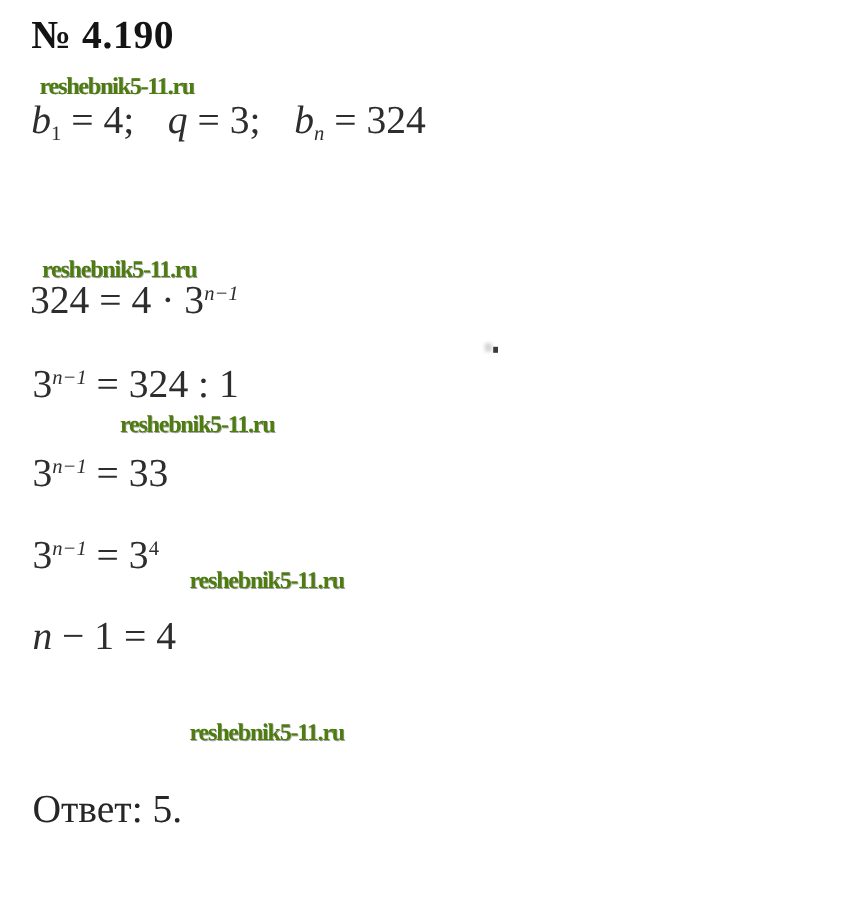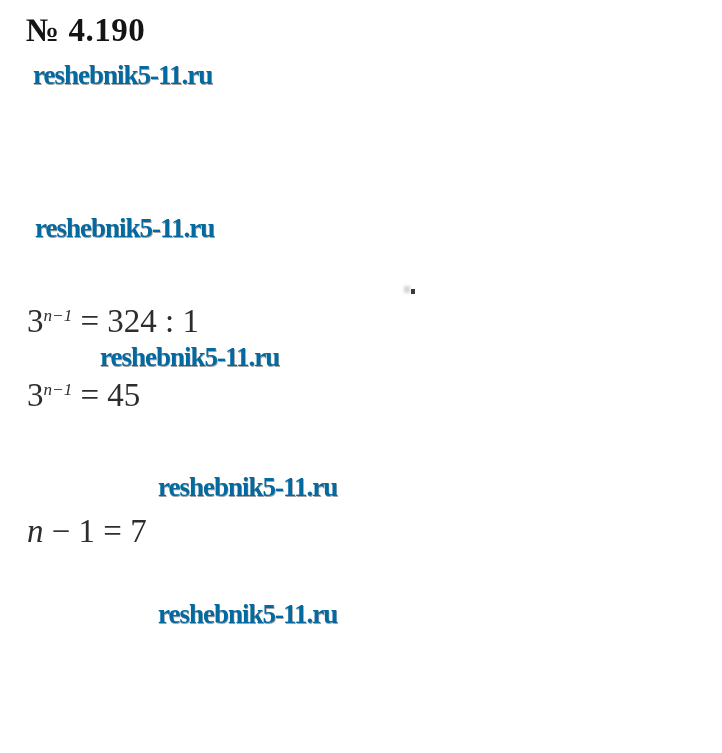--- a/index.html
+++ b/index.html
@@ -19,23 +19,23 @@
     white-space: pre;
   }
   .title {
     font-weight: bold;
     color: #141414;
     letter-spacing: 0.5px;
   }
   .wm {
     position: absolute;
     font-weight: bold;
-    font-size: 27px;
+    font-size: 20px;
     line-height: 1;
-    color: #0369a1;
+    color: #4d7c0f;
     letter-spacing: -1px;
     white-space: pre;
     text-shadow: 0.6px 0.6px 0 #a3a3a3;
   }
   .answer { color: #262626; }
   
   .t  { font-style: normal; }
   .i  { font-style: italic; }
   .sub  { font-size: 0.52em; vertical-align: -0.32em; }
   .isub { font-size: 0.52em; vertical-align: -0.32em; font-style: italic; }
@@ -54,35 +54,39 @@
 </style>
 </head>
 <body>
 
 <div class="page">
 
   <div class="line title" style="left:26px; top:14px;">№ 4.190</div>
 
   <div class="wm" style="left:33px; top:62px;">reshebnik5-11.ru</div>
 
+  <div class="line" style="left:26px; top:85px;"><span class="i">b</span><span class="sub">1</span><span class="t"> = 4;</span><span class="gap"></span><span class="i">q</span><span class="t"> = 3;</span><span class="gap"></span><span class="i">b</span><span class="isub">n</span><span class="t"> = 324</span></div>
 
 
   <div class="wm" style="left:35px; top:215px;">reshebnik5-11.ru</div>
 
+  <div class="line" style="left:25px; top:235px;"><span class="t">324 = 4 · 3</span><span class="isup">n−1</span></div>
 
   <div class="speck"></div>
 
   <div class="line" style="left:27px; top:305px;"><span class="t">3</span><span class="isup">n−1</span><span class="t"> = 324 : 1</span></div>
 
   <div class="wm" style="left:100px; top:344px;">reshebnik5-11.ru</div>
 
-  <div class="line" style="left:27px; top:379px;"><span class="t">3</span><span class="isup">n−1</span><span class="t"> = 45</span></div>
+  <div class="line" style="left:27px; top:379px;"><span class="t">3</span><span class="isup">n−1</span><span class="t"> = 33</span></div>
 
+  <div class="line" style="left:27px; top:447px;"><span class="t">3</span><span class="isup">n−1</span><span class="t"> = 3</span><span class="sup">4</span></div>
 
   <div class="wm" style="left:158px; top:474px;">reshebnik5-11.ru</div>
 
-  <div class="line" style="left:27px; top:515px;"><span class="i">n</span><span class="t"> − 1 = 7</span></div>
+  <div class="line" style="left:27px; top:515px;"><span class="i">n</span><span class="t"> − 1 = 4</span></div>
 
 
   <div class="wm" style="left:158px; top:601px;">reshebnik5-11.ru</div>
 
+  <div class="line answer" style="left:27px; top:659px;">Ответ: 5.</div>
 
 </div>
 
 </body></html>

